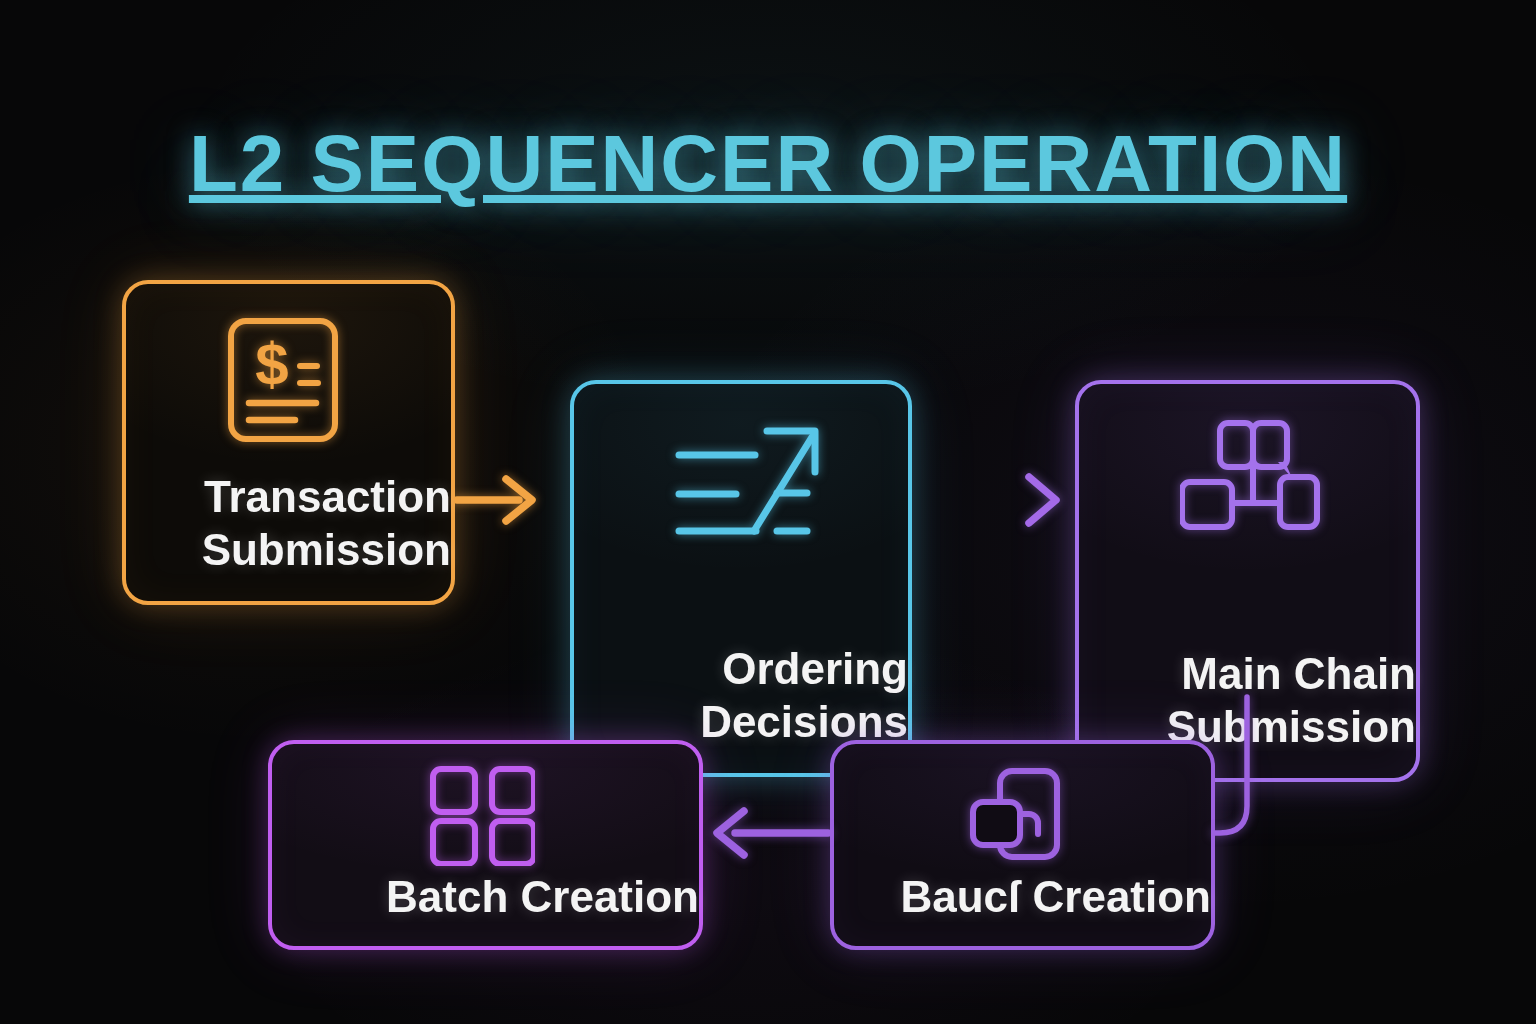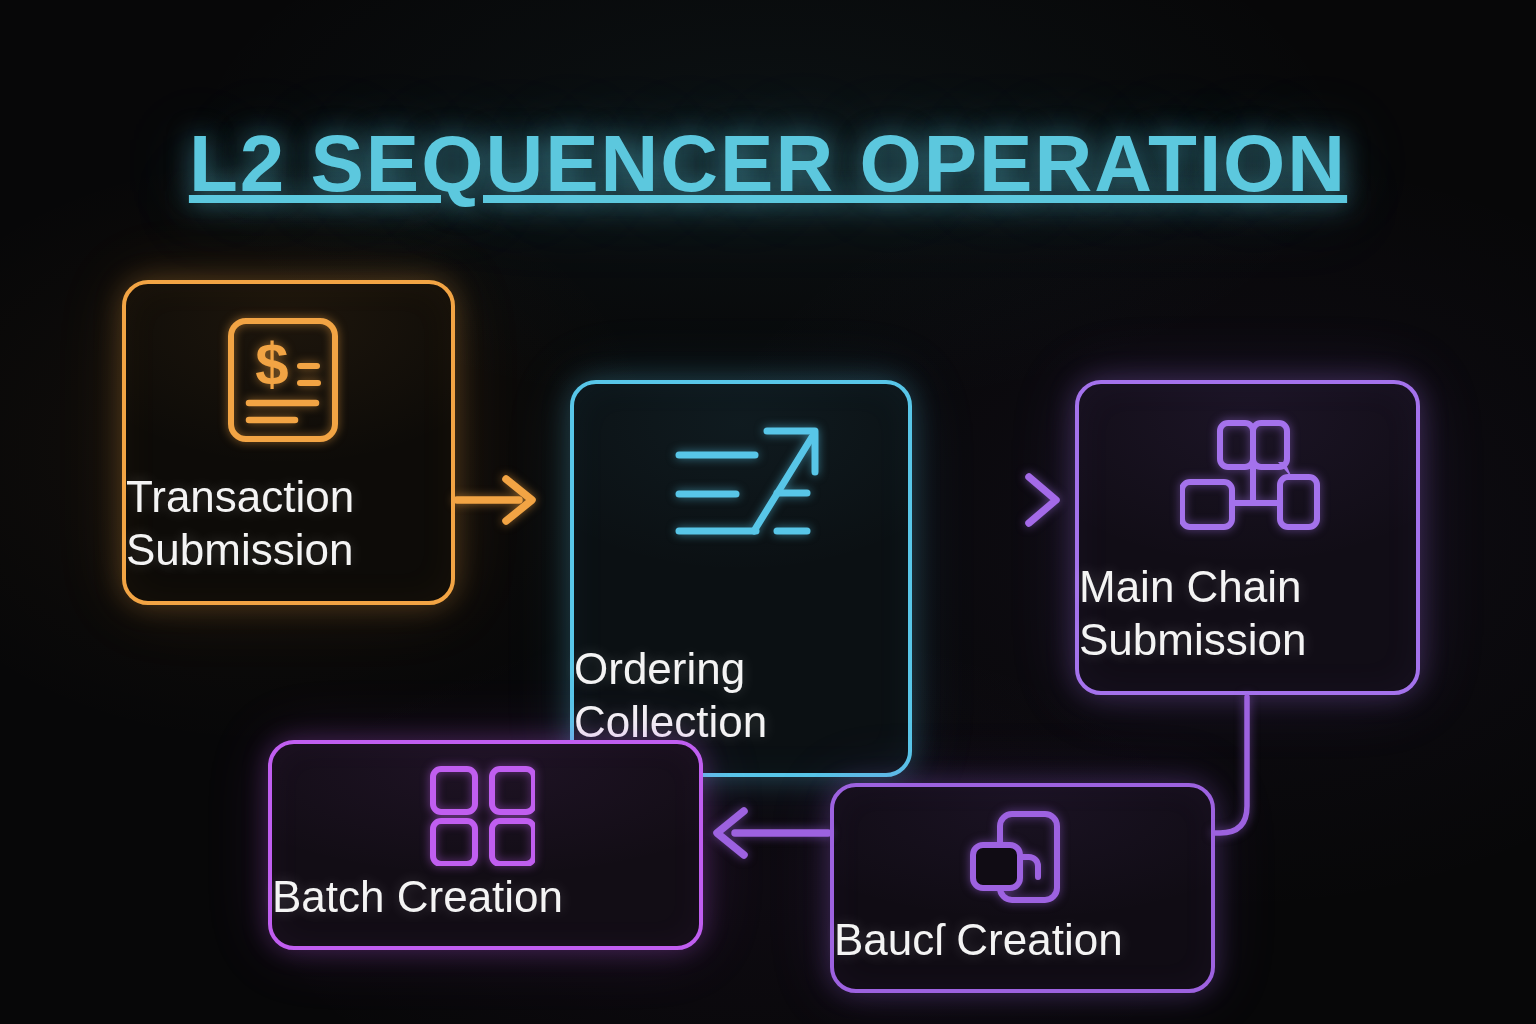--- a/index.html
+++ b/index.html
@@ -24,39 +24,38 @@
     left:122px;top:280px;width:333px;height:325px;border-color:#f2a444;
     background:radial-gradient(320px 200px at 50% 10%, rgba(242,164,68,0.07), transparent 75%),#0d0b08;
     box-shadow:0 0 28px rgba(242,164,68,0.28),0 0 70px rgba(242,164,68,0.12),inset 0 0 38px rgba(242,164,68,0.05);
   }
   .node-ordering{
     left:570px;top:380px;width:342px;height:397px;border-color:#58c6e8;
     background:radial-gradient(330px 200px at 50% 10%, rgba(88,198,232,0.06), transparent 75%),#0b1013;
     box-shadow:0 0 28px rgba(88,198,232,0.28),0 0 70px rgba(88,198,232,0.12),inset 0 0 38px rgba(88,198,232,0.05);
   }
   .node-mainchain{
-    left:1075px;top:380px;width:345px;height:315px;border-color:#a472ec;
+    left:1075px;top:380px;width:345px;height:402px;border-color:#a472ec;
     background:radial-gradient(330px 200px at 50% 10%, rgba(164,114,236,0.07), transparent 75%),#110d16;
     box-shadow:0 0 28px rgba(164,114,236,0.3),0 0 70px rgba(164,114,236,0.13),inset 0 0 38px rgba(164,114,236,0.05);
   }
   .node-bauch{
     left:830px;top:740px;width:385px;height:210px;border-color:#9d62e0;
     background:radial-gradient(360px 150px at 50% 10%, rgba(157,98,224,0.07), transparent 75%),#100c14;
     box-shadow:0 0 26px rgba(157,98,224,0.3),0 0 66px rgba(157,98,224,0.13),inset 0 0 34px rgba(157,98,224,0.05);
-    margin-top:43px;
   }
   .node-batch{
     left:268px;top:740px;width:435px;height:210px;border-color:#c05ef0;
     background:radial-gradient(400px 150px at 50% 10%, rgba(192,94,240,0.07), transparent 75%),#120d15;
     box-shadow:0 0 26px rgba(192,94,240,0.3),0 0 66px rgba(192,94,240,0.13),inset 0 0 34px rgba(192,94,240,0.05);
   }
   .node-icon{position:absolute;}
   .node-label{
-    position:absolute;left:0;width:100%;text-align:left;
-    font-size:44px;font-weight:400;color:#f4f4f4;line-height:1.22;
+    position:absolute;left:0;width:100%;text-align:right;
+    font-size:44px;font-weight:700;color:#f4f4f4;line-height:1.22;
     text-shadow:0 0 14px rgba(255,255,255,0.2);
   }
   .label-2line{bottom:24px;}
   .label-1line{bottom:22px;}
   svg{display:block;}
   .overlay{position:absolute;left:0;top:0;pointer-events:none;}
   .st{fill:none;stroke-linecap:round;stroke-linejoin:round;}
   .st-orange{stroke:#f2a444;}
   .st-cyan{stroke:#58c6e8;}
   .st-purple{stroke:#a472ec;}
@@ -95,21 +94,21 @@
       <line class="st st-cyan" x1="5" y1="29" x2="81" y2="29" stroke-width="7"></line>
       <line class="st st-cyan" x1="5" y1="68" x2="62" y2="68" stroke-width="7"></line>
       <line class="st st-cyan" x1="5" y1="105" x2="82" y2="105" stroke-width="7"></line>
       <path class="st st-cyan" d="M80 105 L138 11" stroke-width="7"></path>
       <polyline class="st st-cyan" points="93,5 141,5 141,46" stroke-width="7"></polyline>
       <line class="st st-cyan" x1="103" y1="67" x2="133" y2="67" stroke-width="7"></line>
       <line class="st st-cyan" x1="103" y1="105" x2="133" y2="105" stroke-width="7"></line>
     </svg>
     <div class="node-label label-2line">
       <div>Ordering</div>
-      <div>Collection</div>
+      <div>Decisions</div>
     </div>
   </div>
 
   <div class="node node-mainchain">
     <svg class="node-icon glow-purple" style="left:101px;top:36px;" width="140" height="120" viewBox="0 0 140 120">
       <rect class="st st-purple" x="40" y="3" width="33" height="44" rx="8" stroke-width="6"></rect>
       <rect class="st st-purple" x="73" y="3" width="34" height="44" rx="8" stroke-width="6"></rect>
       <polygon points="98,42 112,58 105,42" fill="#a472ec"></polygon>
       <line class="st st-purple" x1="73" y1="47" x2="73" y2="83" stroke-width="6"></line>
       <line class="st st-purple" x1="52" y1="83" x2="100" y2="83" stroke-width="6"></line>

